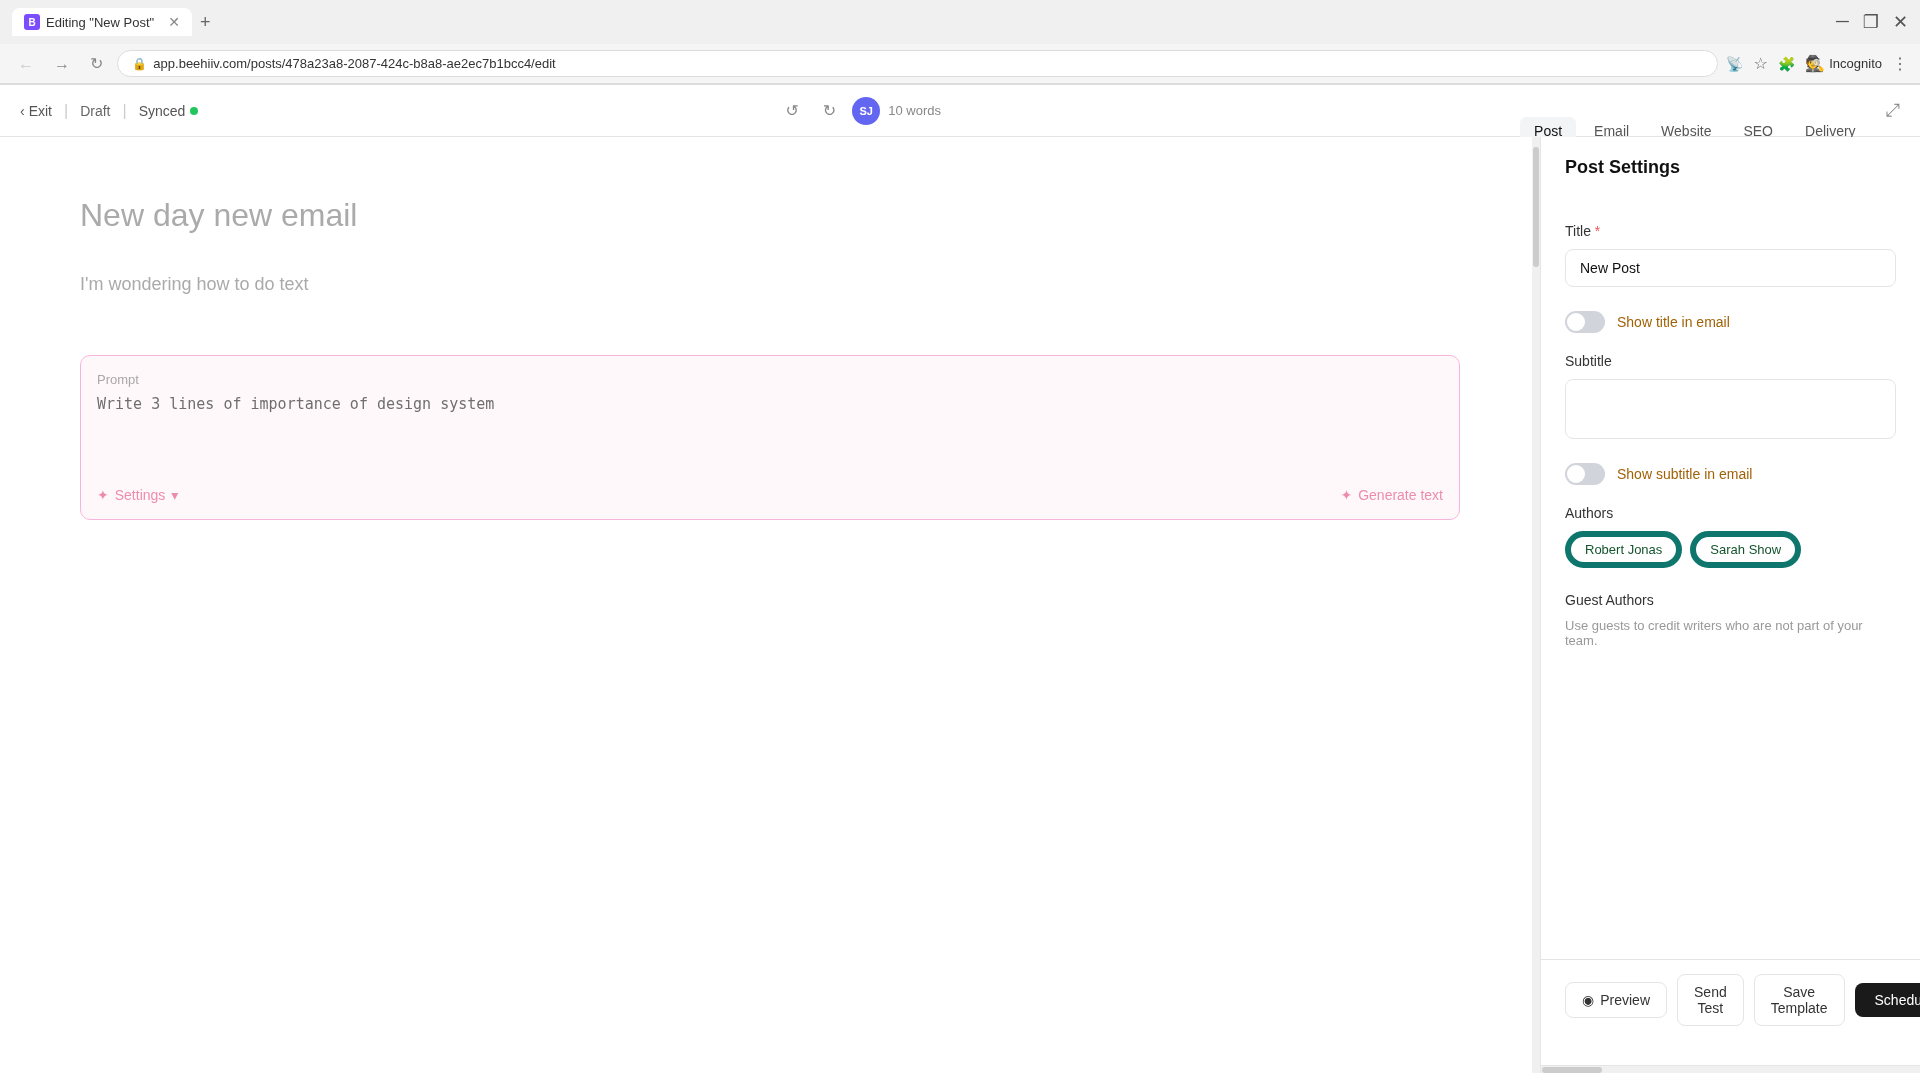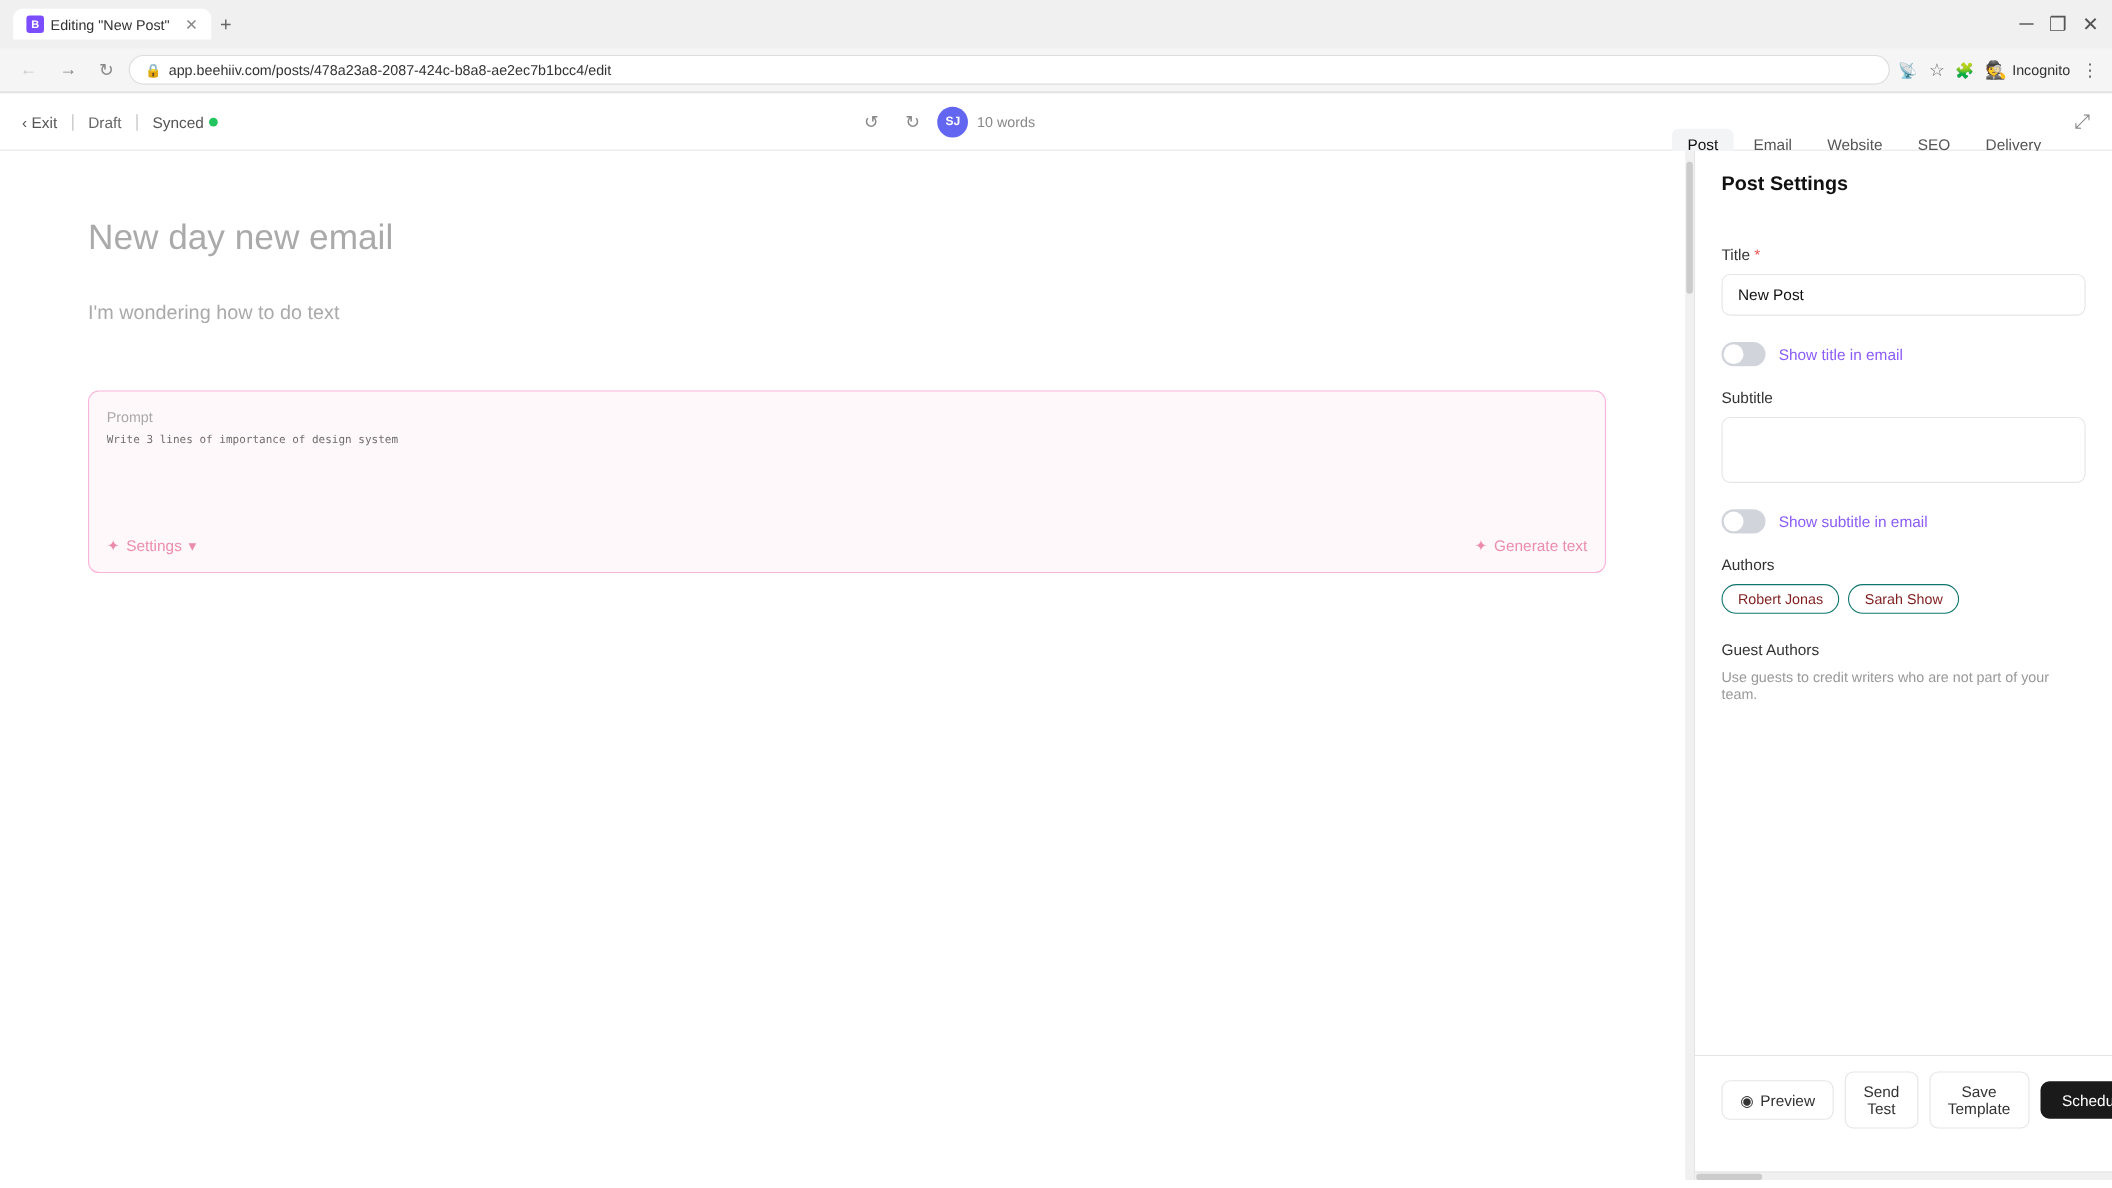--- a/index.html
+++ b/index.html
@@ -289,21 +289,21 @@
       border-radius: 10px;
       padding: 16px;
       opacity: 0.85;
     }
     .ai-prompt-label {
       font-size: 13px;
       color: #999;
       margin-bottom: 8px;
     }
     .ai-prompt-input {
-      font-size: 10px;
+      font-size: 15px;
       color: #555;
       min-height: 80px;
       resize: none;
       border: none;
       background: transparent;
       width: 100%;
       outline: none;
     }
     .ai-prompt-footer {
       display: flex;
@@ -391,43 +391,43 @@
       width: 18px;
       height: 18px;
       background: #fff;
       border-radius: 50%;
       top: 2px;
       left: 2px;
       transition: transform 0.2s;
     }
     .toggle-label {
       font-size: 14px;
-      color: #8b5cf6;
+      color: #a16207;
     }
 
     .subtitle-box {
       border: 1px solid #e5e5e5;
       border-radius: 8px;
       padding: 10px 14px;
       min-height: 60px;
       margin-bottom: 16px;
     }
 
     .authors-section { margin-bottom: 24px; }
     .authors-tags {
       display: flex;
       gap: 8px;
       flex-wrap: wrap;
     }
     .author-tag {
-      border: 1px solid #0f766e;
+      border: 6px solid #0f766e;
       border-radius: 20px;
       padding: 5px 14px;
       font-size: 13px;
-      color: #7f1d1d;
+      color: #14532d;
       cursor: pointer;
     }
 
     .guest-authors-section { margin-bottom: 24px; }
     .guest-description {
       font-size: 13px;
       color: #999;
     }
 
     

